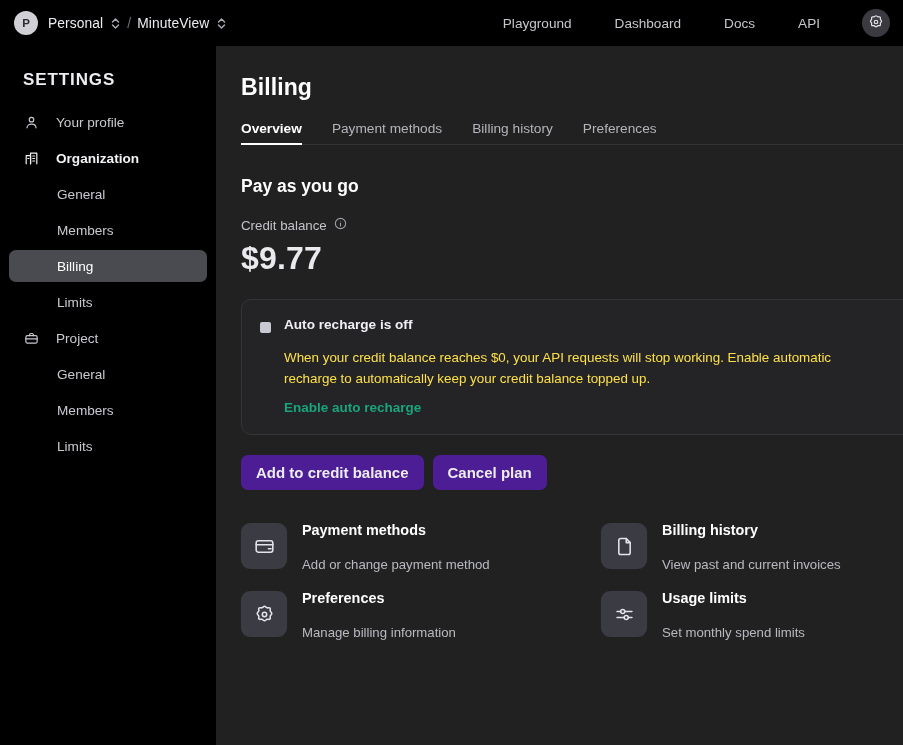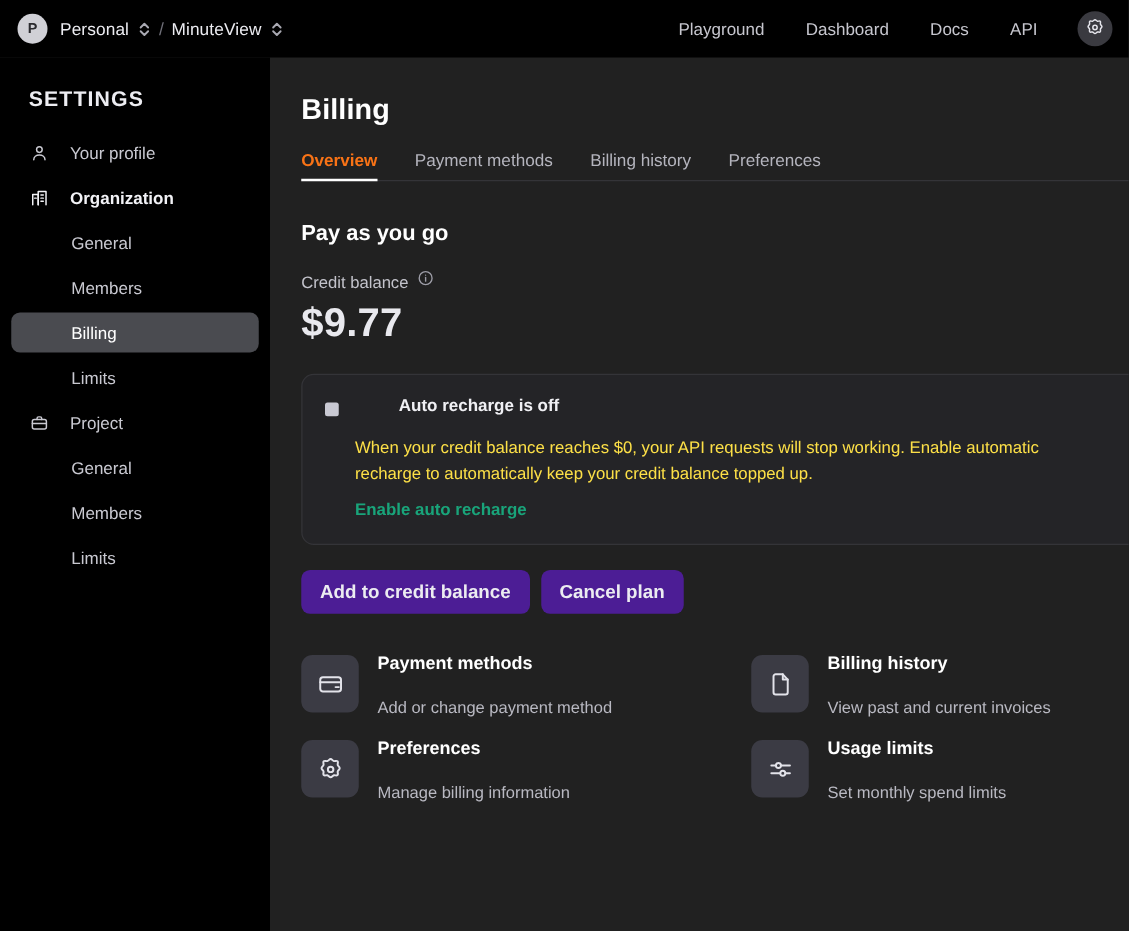--- a/index.html
+++ b/index.html
@@ -32,21 +32,21 @@
     letter-spacing: .1px;
   }
   .chev {
     display: inline-flex; flex-direction: column;
     margin: 0 4px 0 7px; line-height: 0; color: #a9a9b2;
   }
   .chev svg { display: block; }
   .slash { color: #6f6f78; font-size: 14px; margin: 0 6px 0 2px; }
 
   .topnav {
-    margin-left: auto; display: flex; align-items: center; gap: 5px;
+    margin-left: auto; display: flex; align-items: center; gap: 15px;
   }
   .topnav a {
     color: #c6c6ce; font-size: 13.6px; text-decoration: none;
     padding: 6px 14px; border-radius: 6px; white-space: nowrap;
   }
   .gear-btn {
     width: 28px; height: 28px; margin-left: 13px; border-radius: 50%;
     background: #3a3a40; display: flex; align-items: center; justify-content: center;
     border: none; cursor: pointer;
   }
@@ -87,21 +87,21 @@
   .tabs { display: flex; gap: 0; position: relative; }
   .tabs::after {
     content: ""; position: absolute; left: 0; right: -25px; bottom: 0;
     height: 1px; background: #343438;
   }
   .tab {
     font-size: 13.7px; color: #b4b4bd; padding: 0 0 9px 0;
     margin-right: 30px; cursor: pointer; position: relative; z-index: 2;
     background: none; border: none; font-family: inherit;
   }
-  .tab.active { color: #f97316; font-weight: 700; }
+  .tab.active { color: #ffffff; font-weight: 700; }
   .tab.active::after {
     content: ""; position: absolute; left: 0; right: 0; bottom: 0;
     height: 2px; background: #ffffff;
   }
 
   .section-title {
     font-size: 17.5px; font-weight: 700; color: #ffffff;
     margin: 31px 0 0 0;
   }
   .bal-label-row {
@@ -118,21 +118,21 @@
   .card-recharge {
     margin-top: 22px; margin-right: -40px;
     background: #242427; border: 1px solid #343438; border-radius: 10px;
     padding: 17px 20px 18px 18px;
   }
   .recharge-head { display: flex; align-items: flex-start; gap: 13px; }
   .sq-icon {
     width: 11px; height: 11px; border-radius: 2px;
     background: #c9c9d3; margin-top: 5px; flex: 0 0 11px;
   }
-  .recharge-title { font-size: 13.6px; font-weight: 700; color: #f0f0f4; margin-left: 35px; }
+  .recharge-title { font-size: 13.6px; font-weight: 700; color: #f0f0f4; }
   .recharge-body {
     font-size: 13.4px; color: #fde047; line-height: 1.55;
     margin: 15px 0 0 24px; max-width: 572px;
   }
   .recharge-link {
     display: inline-block; margin: 10px 0 0 24px;
     color: #19a47a; font-size: 13.5px; font-weight: 700;
     text-decoration: none; cursor: pointer;
   }
 

